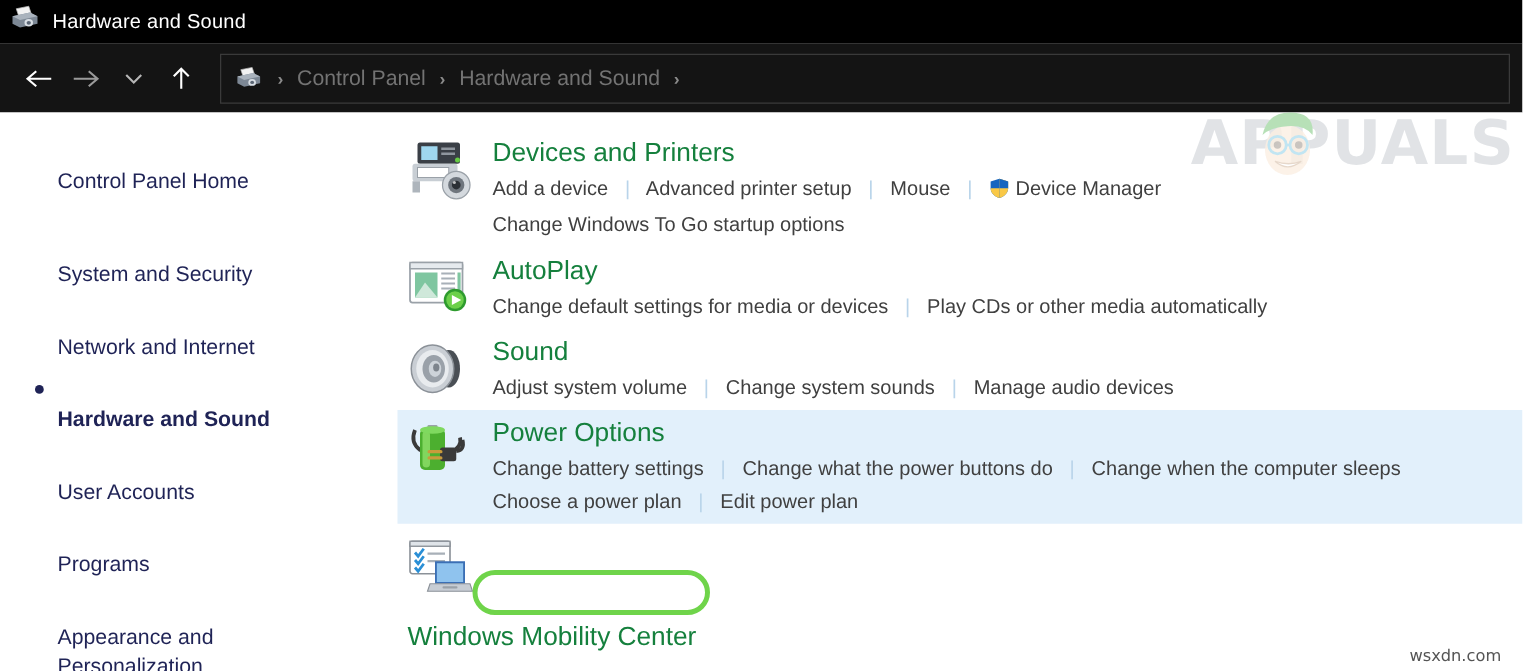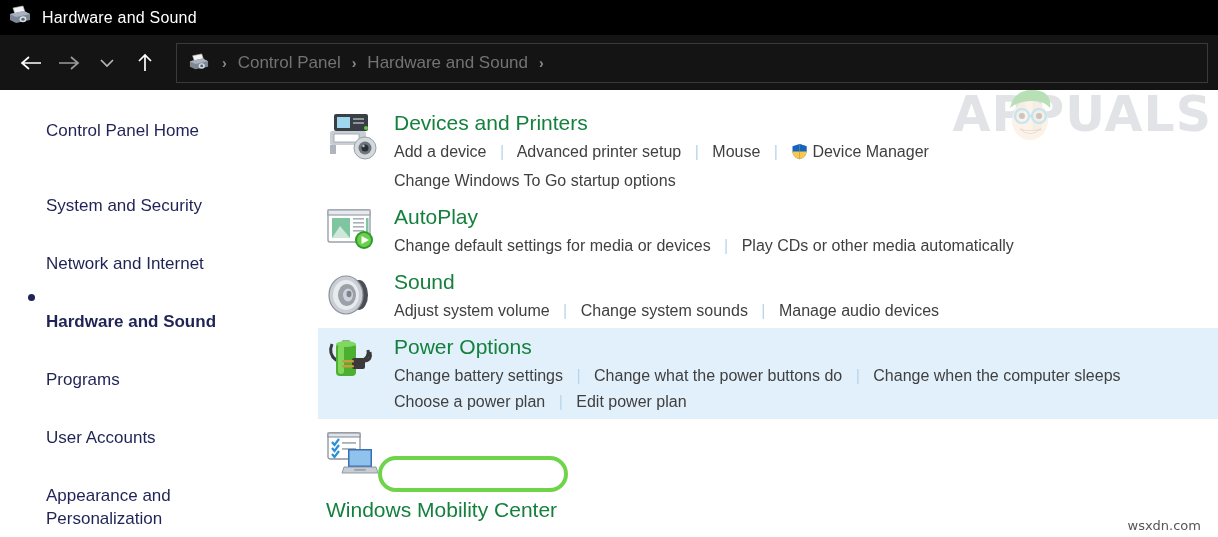--- a/index.html
+++ b/index.html
@@ -53,20 +53,21 @@
   
   .content{
     position:relative;
     height:447px; background:#ffffff;
     display:flex;
   }
 
   
   .sidebar{
     width:318px; flex:none;
+    padding-top:14px;
     position:relative; z-index:2;
   }
   .side-item{
     position:relative;
     font-size:17px; color:#1f2356;
     padding:6px 0 6px 46px;
     line-height:23px;
     white-space:pre-line;
   }
   .side-item.first{ margin-bottom:17px; }
@@ -242,24 +243,24 @@
     <div class="side-item">
       <span>System and Security</span>
     </div>
     <div class="side-item">
       <span>Network and Internet</span>
     </div>
     <div class="side-item active">
       <span>Hardware and Sound</span>
     </div>
     <div class="side-item">
+      <span>User Accounts</span>
+    </div>
+    <div class="side-item">
       <span>Programs</span>
-    </div>
-    <div class="side-item">
-      <span>User Accounts</span>
     </div>
     <div class="side-item">
       <span>Appearance and
 Personalization</span>
     </div>
 
   </div>
 
   <div class="main">
 

